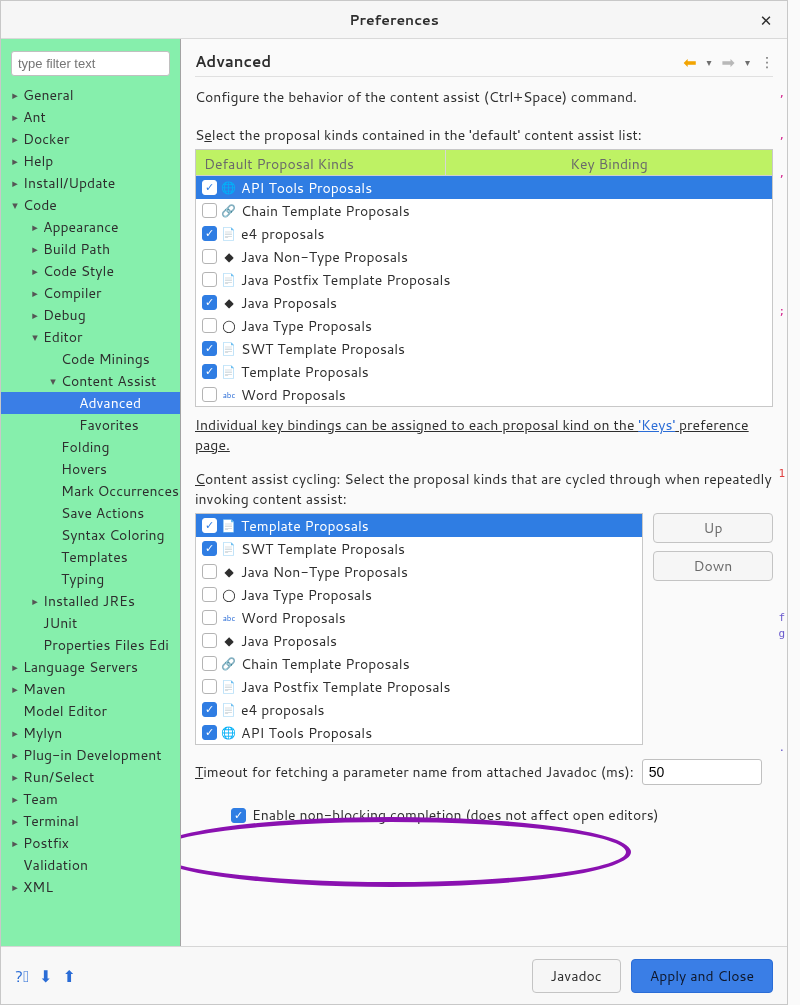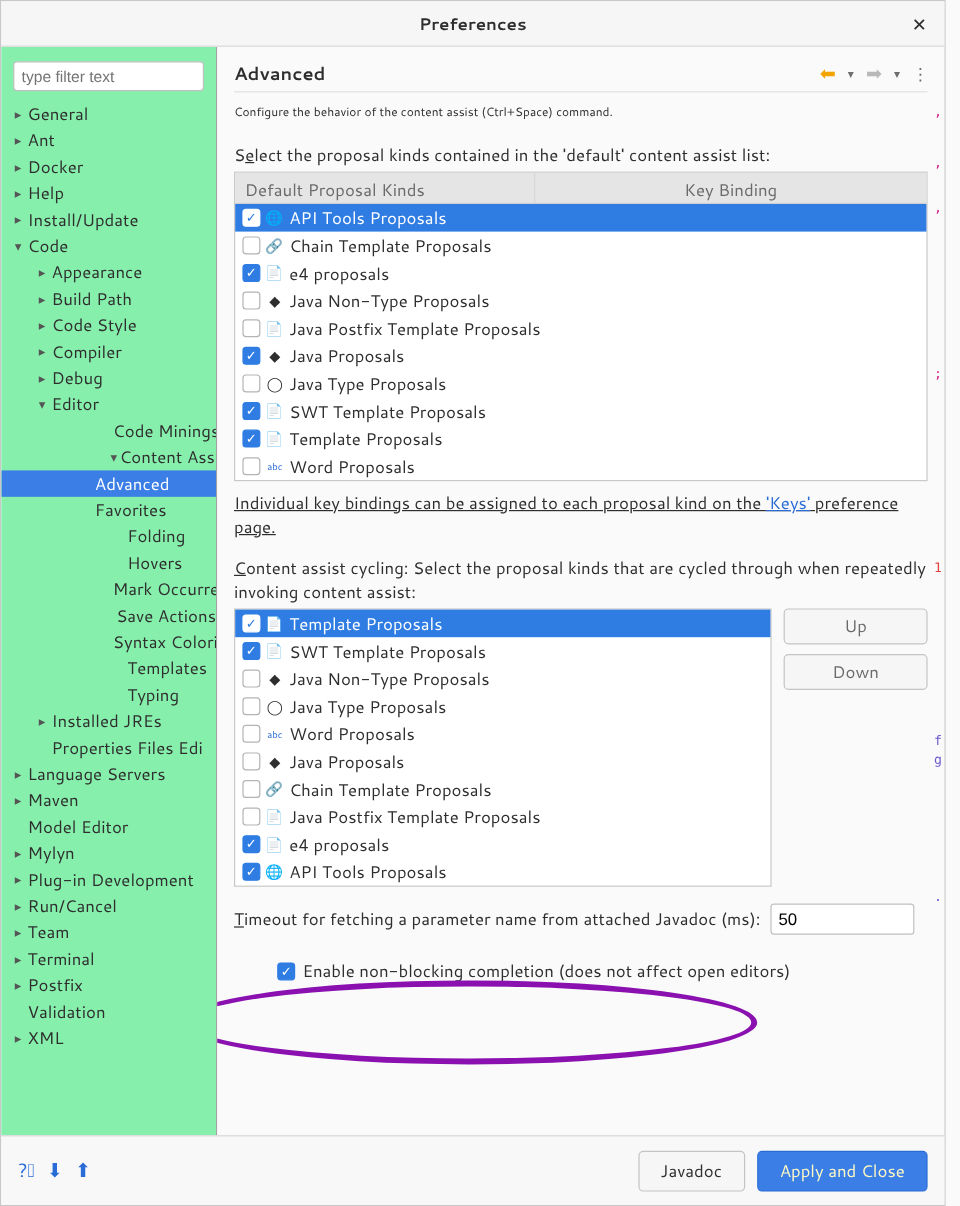--- a/index.html
+++ b/index.html
@@ -66,49 +66,49 @@
     cursor:default;
   }
   .tree-row .twisty {
     width:12px; display:inline-block; text-align:center; color:#555;
     font-size: 11px;
   }
   .tree-row.selected { background:#3a7ee6; color:#fff; }
   .tree-row .label { padding-left: 2px; }
   .indent-0{padding-left:8px;}
   .indent-1{padding-left:28px;}
-  .indent-2{padding-left:46px;margin-left:45px;}
+  .indent-2{padding-left:46px;}
   .indent-3{padding-left:64px;}
   .main {
     flex:1; display:flex; flex-direction:column;
     padding: 8px 14px 0 14px;
     overflow:hidden;
     background:#fafafa;
   }
   .main-header {
     display:flex; align-items:center; justify-content:space-between;
     height: 30px;
     border-bottom: 1px solid #e0e0e0;
     margin-bottom: 10px;
   }
   .main-header .page-title { font-weight:700; font-size:15px; }
   .hdr-actions { display:flex; gap:10px; align-items:center; }
   .arrow-btn { font-size:16px; line-height:1; cursor:pointer; }
   .arrow-back { color:#f2a400; }
   .arrow-fwd { color:#b8b8b8; }
   .mini-drop { font-size:10px; color:#6e6e6e; }
   .menu-dots { color:#6e6e6e; letter-spacing:-1px; font-size:14px;}
-  .desc { font-size:10px; color:#2e2e2e; margin-bottom:18px; }
+  .desc { font-size:14px; color:#2e2e2e; margin-bottom:18px; }
   .section-label { font-size:14px; margin-bottom:4px; }
   .section-label .mn { text-decoration: underline; }
   .table {
     border:1px solid #c8c8c8;
     background:#fff;
   }
-  .thead { display:flex; height:26px; background:#e5e5e5; border-bottom:1px solid #d0d0d0;}
+  .thead { display:flex; height:26px; background:#bef264; border-bottom:1px solid #d0d0d0;}
   .thead .col { padding:4px 8px; font-size:14px; color:#6a6a6a; }
   .col1 { width:250px; border-right:1px solid #d6d6d6;}
   .col2 { flex:1;text-align:center; }
   .tbody {}
   .trow {
     display:flex; align-items:center; height:23px;
     padding-left:6px; gap:4px;
     font-size:14px;
   }
   .trow.sel { background:#2f7de3; color:#fff; }
@@ -154,21 +154,21 @@
     padding:0 14px;
     background:#f8f8f8;
   }
   .footer-left { display:flex; gap:10px; align-items:center;}
   .foot-icn { color:#2a6cd6; font-size:16px; cursor:pointer; }
   .footer-right { display:flex; gap:10px; }
   .fbtn {
     border:1px solid #c4c4c4; border-radius:4px; background:#f6f6f6;
     padding:6px 18px; font-size:14px; cursor:pointer;
   }
-  .fbtn.primary { background:#3a7ee6; color:#fef9c3; border-color:#2a6cd6; }
+  .fbtn.primary { background:#3a7ee6; color:#0f172a; border-color:#2a6cd6; }
   .right-gutter {
     position:absolute; right:0; top:38px; bottom:58px; width:8px;
     pointer-events:none;
   }
   .gutter-mark { position:absolute; right:2px; font-size:11px; font-family:monospace;}
 </style>
 </head>
 <body>
 
 <div class="window">
@@ -272,20 +272,24 @@
           <div class="tree-row indent-2">
             <span class="twisty"></span>
             <span class="label">Typing</span>
           </div>
           <div class="tree-row indent-1">
             <span class="twisty">▸</span>
             <span class="label">Installed JREs</span>
           </div>
           <div class="tree-row indent-1">
             <span class="twisty"></span>
+            <span class="label">JUnit</span>
+          </div>
+          <div class="tree-row indent-1">
+            <span class="twisty"></span>
             <span class="label">Properties Files Edi</span>
           </div>
           <div class="tree-row indent-0">
             <span class="twisty">▸</span>
             <span class="label">Language Servers</span>
           </div>
           <div class="tree-row indent-0">
             <span class="twisty">▸</span>
             <span class="label">Maven</span>
           </div>
@@ -296,21 +300,21 @@
           <div class="tree-row indent-0">
             <span class="twisty">▸</span>
             <span class="label">Mylyn</span>
           </div>
           <div class="tree-row indent-0">
             <span class="twisty">▸</span>
             <span class="label">Plug-in Development</span>
           </div>
           <div class="tree-row indent-0">
             <span class="twisty">▸</span>
-            <span class="label">Run/Cancel</span>
+            <span class="label">Run/Select</span>
           </div>
           <div class="tree-row indent-0">
             <span class="twisty">▸</span>
             <span class="label">Team</span>
           </div>
           <div class="tree-row indent-0">
             <span class="twisty">▸</span>
             <span class="label">Terminal</span>
           </div>
           <div class="tree-row indent-0">

